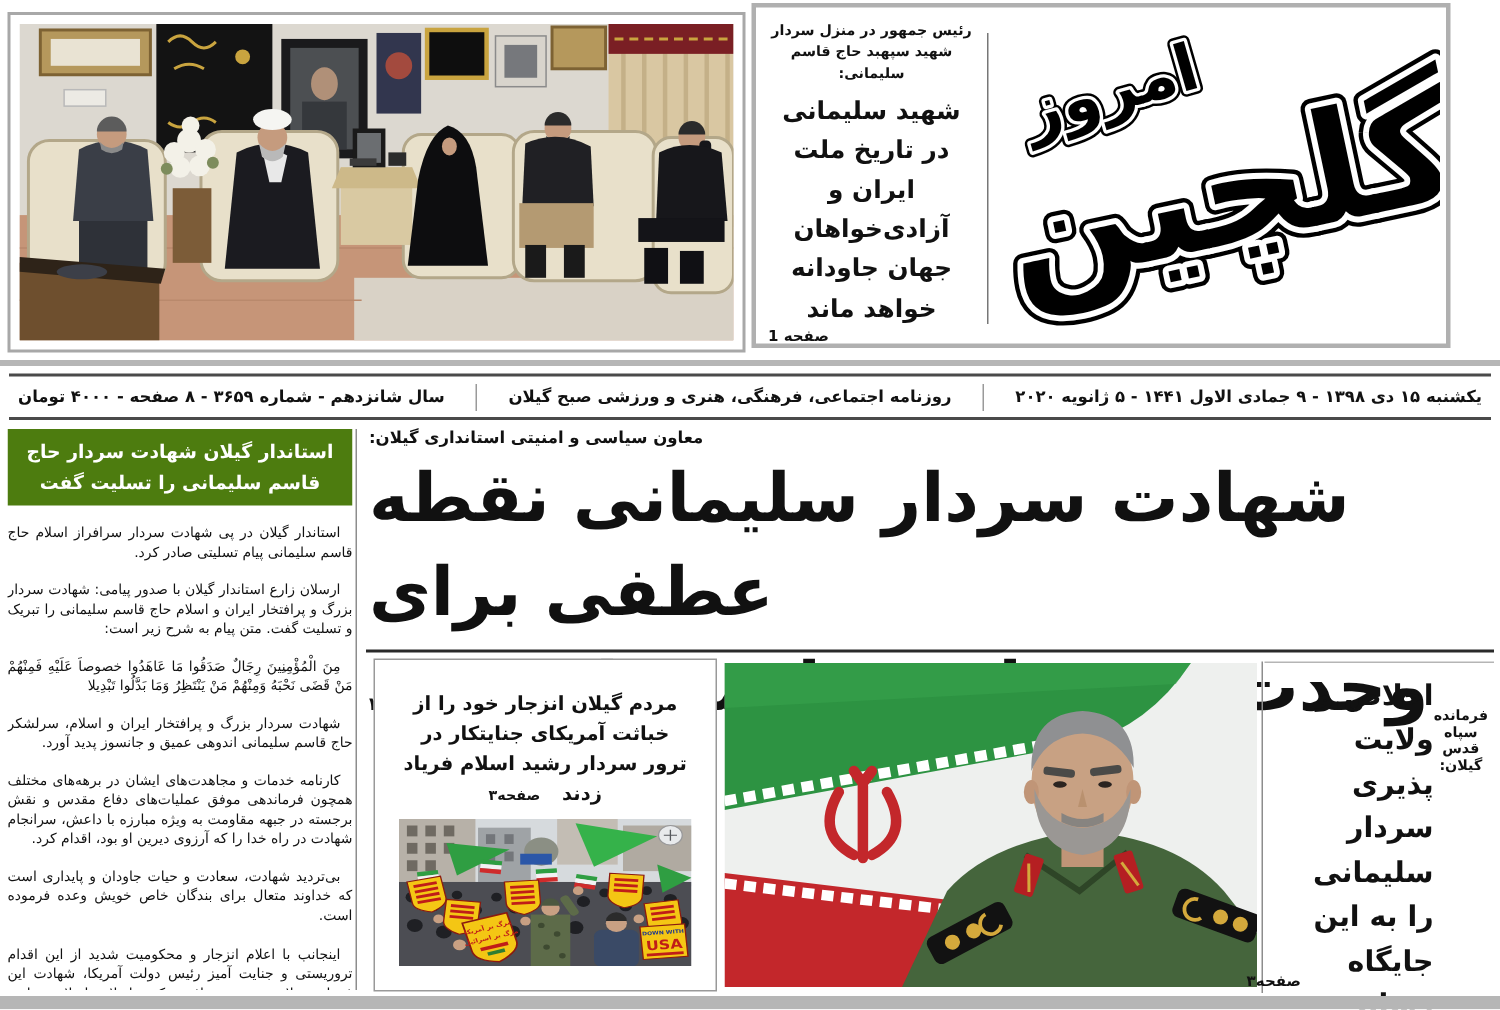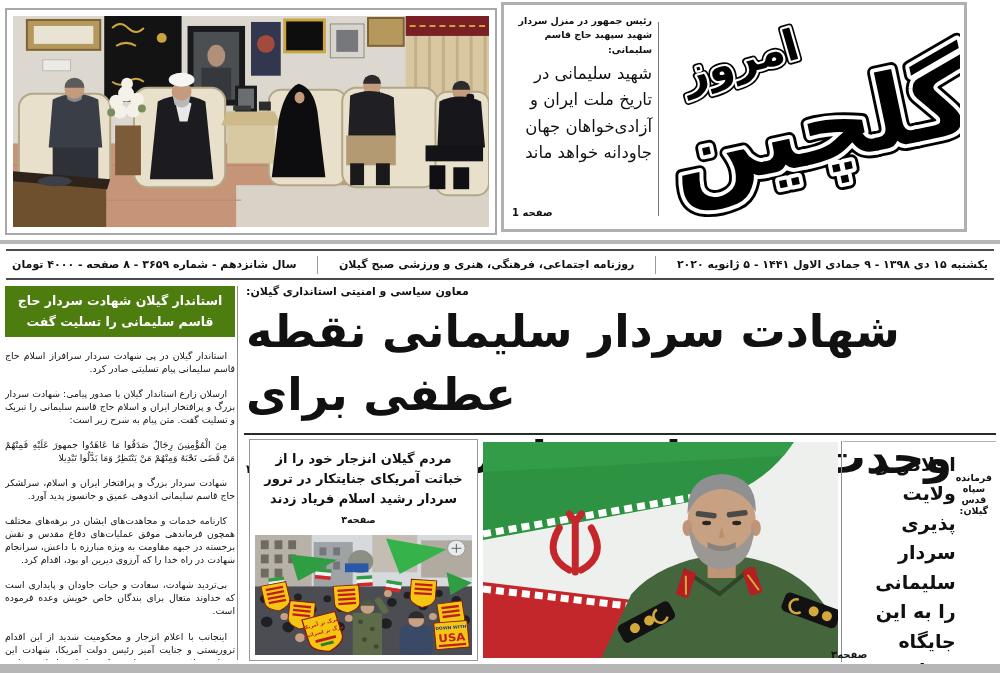--- a/index.html
+++ b/index.html
@@ -8,22 +8,22 @@
   .page{position:relative;width:1000px;height:673px;background:#fff;overflow:hidden;direction:rtl;}
 
   
   .photo-box{position:absolute;left:5px;top:8px;width:492px;height:227px;border:2px solid #a8a8a8;background:#fff;padding:6px;}
   .photo-box svg{width:100%;height:100%;display:block;}
   .masthead-box{position:absolute;left:501px;top:2px;width:466px;height:230px;border:3px solid #b0b0b0;background:#fff;display:flex;flex-direction:row;padding:5px 4px;}
   .logo-area{flex:1 1 auto;position:relative;overflow:hidden;}
   .logo-area svg{width:100%;height:100%;display:block;}
   .mast-divider{width:1px;background:#777;margin:12px 4px 8px 4px;}
   .mast-text{width:146px;display:flex;flex-direction:column;padding:4px 2px;}
-  .mast-kicker{font-size:9.5px;font-weight:bold;line-height:1.5;margin-bottom:4px;}
-  .mast-headline{font-size:16.5px;font-weight:normal;line-height:1.6;}
+  .mast-kicker{font-size:9.5px;font-weight:bold;text-align:center;line-height:1.5;margin-bottom:4px;}
+  .mast-headline{font-size:16.5px;font-weight:bold;text-align:center;line-height:1.6;}
   .mast-pageref{font-size:10px;font-weight:bold;margin-top:auto;align-self:flex-end;padding:0 6px 2px 2px;}
 
   .gray-band{position:absolute;left:0;top:240px;width:1000px;height:4px;background:#b6b6b6;}
   .bottom-band{position:absolute;left:0;top:664px;width:1000px;height:9px;background:#b6b6b6;}
 
   
   .dateline{position:absolute;left:6px;top:249px;width:988px;height:31px;border-top:2px solid #4a4a4a;border-bottom:2px solid #4a4a4a;display:flex;align-items:center;justify-content:space-between;font-weight:bold;font-size:11px;padding:0 6px;}
   .dateline .sep{width:1px;height:18px;background:#9a9a9a;}
 
   
@@ -34,21 +34,21 @@
   .vrule1{position:absolute;left:237px;top:286px;width:1px;height:374px;background:#8d8d8d;}
 
   
   .lead{position:absolute;left:246px;top:285px;width:750px;text-align:left;}
   .lead-kicker{font-size:11px;font-weight:bold;margin-bottom:2px;}
   .lead-headline{font-size:45px;font-weight:bold;line-height:1.4;letter-spacing:0;}
   .lead-pageref{font-size:12px;font-weight:bold;}
   .hrule{position:absolute;left:244px;top:433px;width:752px;height:2px;background:#2a2a2a;}
 
   
-  .protest-box{position:absolute;left:249px;top:439px;width:229px;height:222px;border:1px solid #999;background:#fff;padding:5px;display:flex;flex-direction:column;}
+  .protest-box{position:absolute;left:249px;top:439px;width:229px;height:222px;border:1px solid #999;background:#fff;padding:16px;display:flex;flex-direction:column;}
   .protest-headline{font-size:13px;font-weight:bold;text-align:center;line-height:1.55;padding:4px 2px 5px 2px;}
   .protest-headline .pref{font-size:9.5px;padding-right:10px;}
   .protest-box svg{width:100%;flex:1 1 auto;display:block;}
 
   
   .sol-photo{position:absolute;left:483px;top:442px;width:355px;height:216px;}
   .sol-photo svg{width:100%;height:100%;display:block;}
   .vrule2{position:absolute;left:841px;top:441px;width:1px;height:221px;background:#8d8d8d;}
   .rc-topline{position:absolute;left:843px;top:441px;width:153px;height:1px;background:#b5b5b5;}
 
@@ -207,21 +207,21 @@
     <span>روزنامه اجتماعی، فرهنگی، هنری و ورزشی صبح گیلان</span>
     <span class="sep"></span>
     <span>سال شانزدهم - شماره ۳۶۵۹ - ۸ صفحه - ۴۰۰۰ تومان</span>
   </div>
 
   <div class="left-col">
     <div class="black-header">استاندار گیلان شهادت سردار حاج قاسم سلیمانی را تسلیت گفت</div>
     <div class="body">
         <p>استاندار گیلان در پی شهادت سردار سرافراز اسلام حاج قاسم سلیمانی پیام تسلیتی صادر کرد.</p>
         <p>ارسلان زارع استاندار گیلان با صدور پیامی: شهادت سردار بزرگ و پرافتخار ایران و اسلام حاج قاسم سلیمانی را تبریک و تسلیت گفت. متن پیام به شرح زیر است:</p>
-        <p>مِنَ الْمُؤْمِنِینَ رِجَالٌ صَدَقُوا مَا عَاهَدُوا جمهورَ عَلَیْهِ فَمِنْهُمْ مَنْ قَضَى نَحْبَهُ وَمِنْهُمْ مَنْ یَنْتَظِرُ وَمَا بَدَّلُوا تَبْدِیلا</p>
+        <p>مِنَ الْمُؤْمِنِینَ رِجَالٌ صَدَقُوا مَا عَاهَدُوا خصوصاَ عَلَیْهِ فَمِنْهُمْ مَنْ قَضَى نَحْبَهُ وَمِنْهُمْ مَنْ یَنْتَظِرُ وَمَا بَدَّلُوا تَبْدِیلا</p>
         <p>شهادت سردار بزرگ و پرافتخار ایران و اسلام، سرلشکر حاج قاسم سلیمانی اندوهی عمیق و جانسوز پدید آورد.</p>
         <p>کارنامه خدمات و مجاهدت‌های ایشان در برهه‌های مختلف همچون فرماندهی موفق عملیات‌های دفاع مقدس و نقش برجسته در جبهه مقاومت به ویژه مبارزه با داعش، سرانجام شهادت در راه خدا را که آرزوی دیرین او بود، اقدام کرد.</p>
         <p>بی‌تردید شهادت، سعادت و حیات جاودان و پایداری است که خداوند متعال برای بندگان خاص خویش وعده فرموده است.</p>
         <p>اینجانب با اعلام انزجار و محکومیت شدید از این اقدام تروریستی و جنایت آمیز رئیس دولت آمریکا، شهادت این فرمانده دلاور و تربیت یافته مکتب انقلاب اسلامی را به محضر حضرت ولی عصر(عج)، فرمانده معظم کل قوا، نیروهای سلحشور نظامی و انتظامی بویژه سپاه پاسداران انقلاب اسلامی و عموم ملت ایران خصوصا مردم عزیز استان گیلان، تبریک و تسلیت گفته، برای آن مجاهد شهید، علو درجات و برای خانواده محترم و معزز، شکیبایی و اجر الهی مسالت دارم.</p>
       </div>
   </div>
   <div class="vrule1"></div>
 
   <div class="lead">
     <div class="lead-kicker">معاون سیاسی و امنیتی استانداری گیلان:</div>

